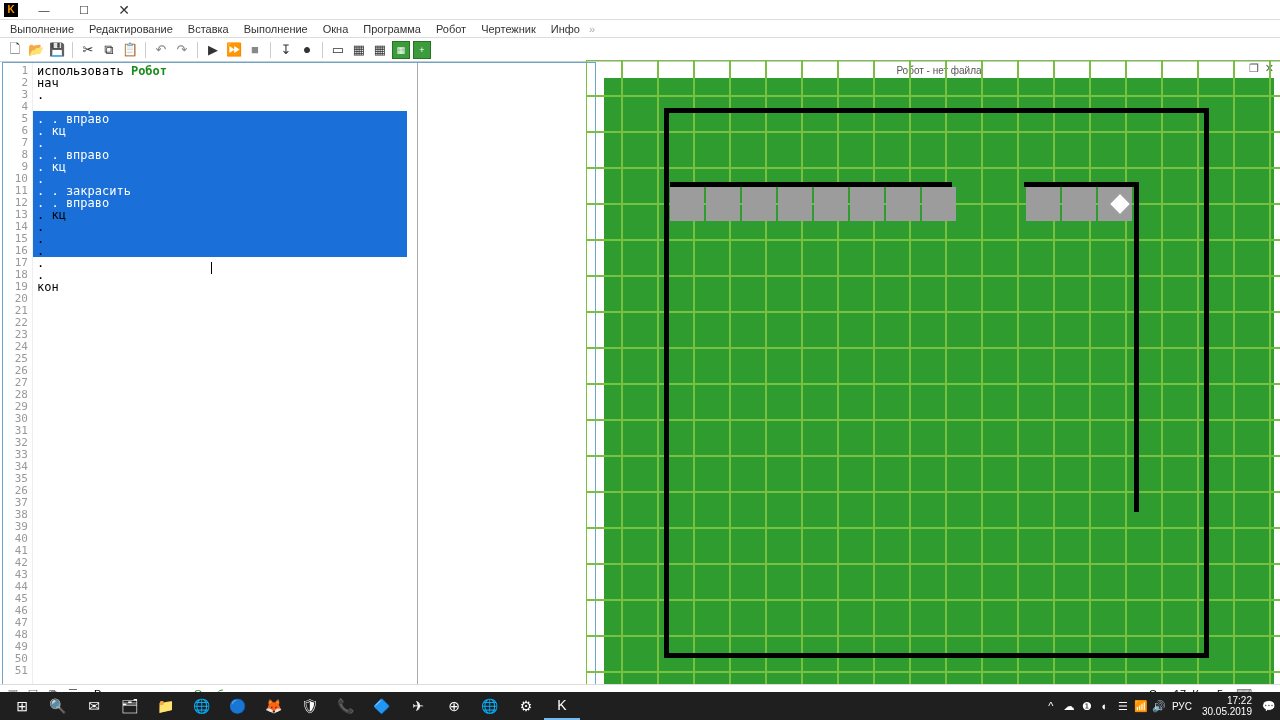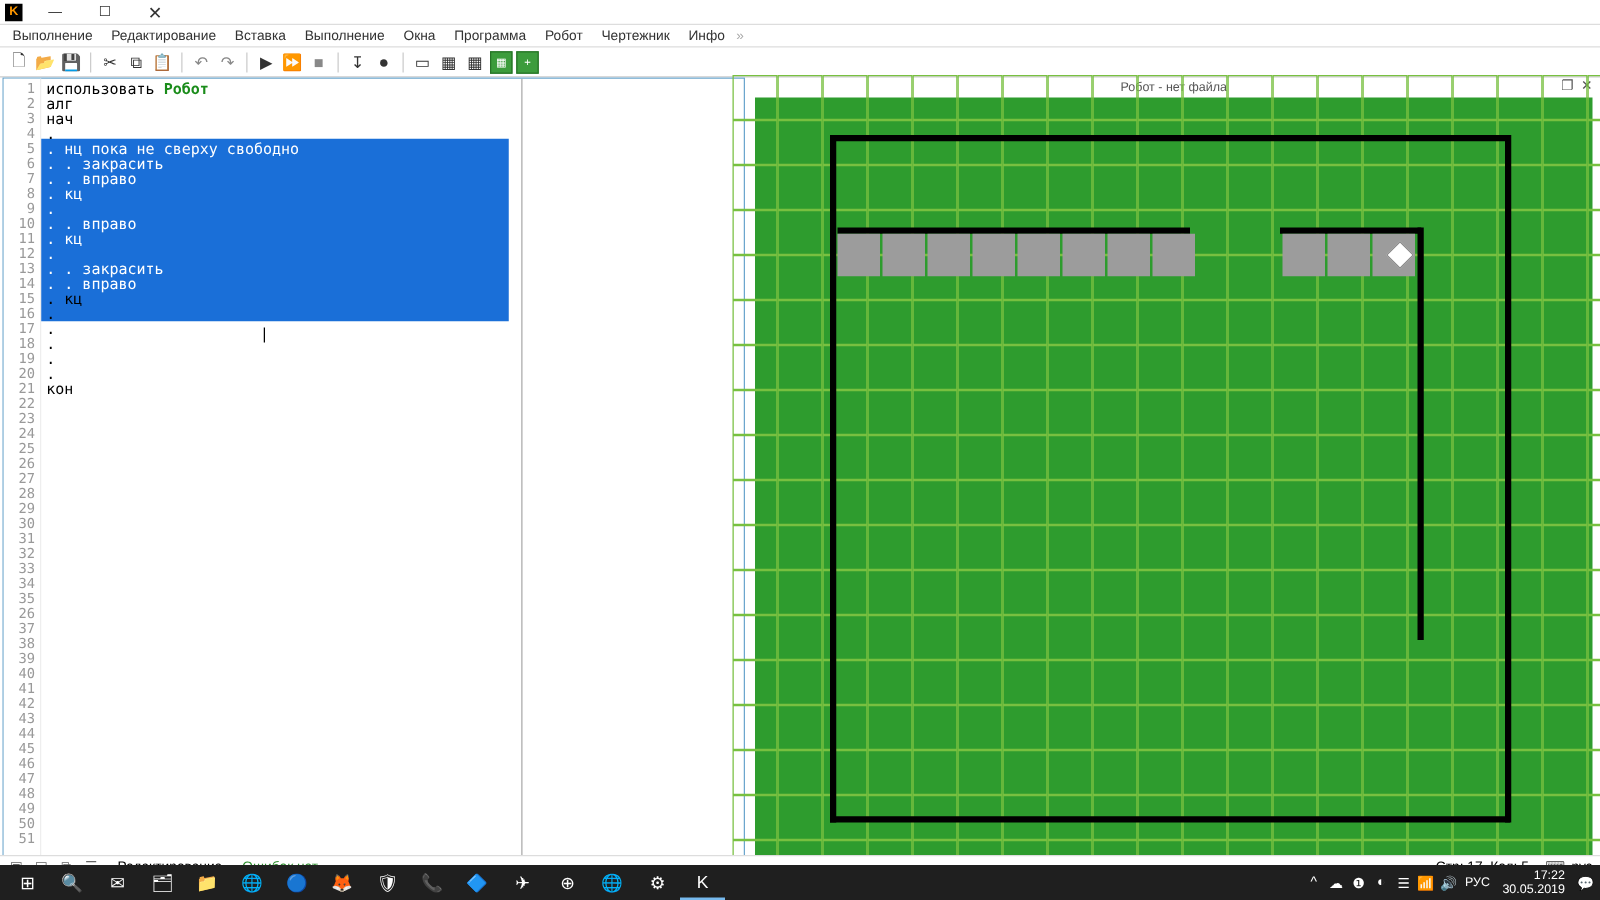--- a/index.html
+++ b/index.html
@@ -164,24 +164,22 @@
         <div>47</div>
         <div>48</div>
         <div>49</div>
         <div>50</div>
         <div>51</div>
       </div>
     <div class="code" id="code">
       <div class="selblock"></div>
       <div class="cursor"></div>
     <div class="line">использовать <span class="rob">Робот</span></div>
-        <div class="line">алг</div>
         <div class="line">нач</div>
         <div class="line">.</div>
-        <div class="line inv">. нц пока не сверху свободно</div>
         <div class="line inv">. . закрасить</div>
         <div class="line inv">. . вправо</div>
         <div class="line inv">. кц</div>
         <div class="line inv">. </div>
         <div class="line inv">. . вправо</div>
         <div class="line inv">. кц</div>
         <div class="line inv">. </div>
         <div class="line inv">. . закрасить</div>
         <div class="line inv">. . вправо</div>
         <div class="line">. кц</div>

